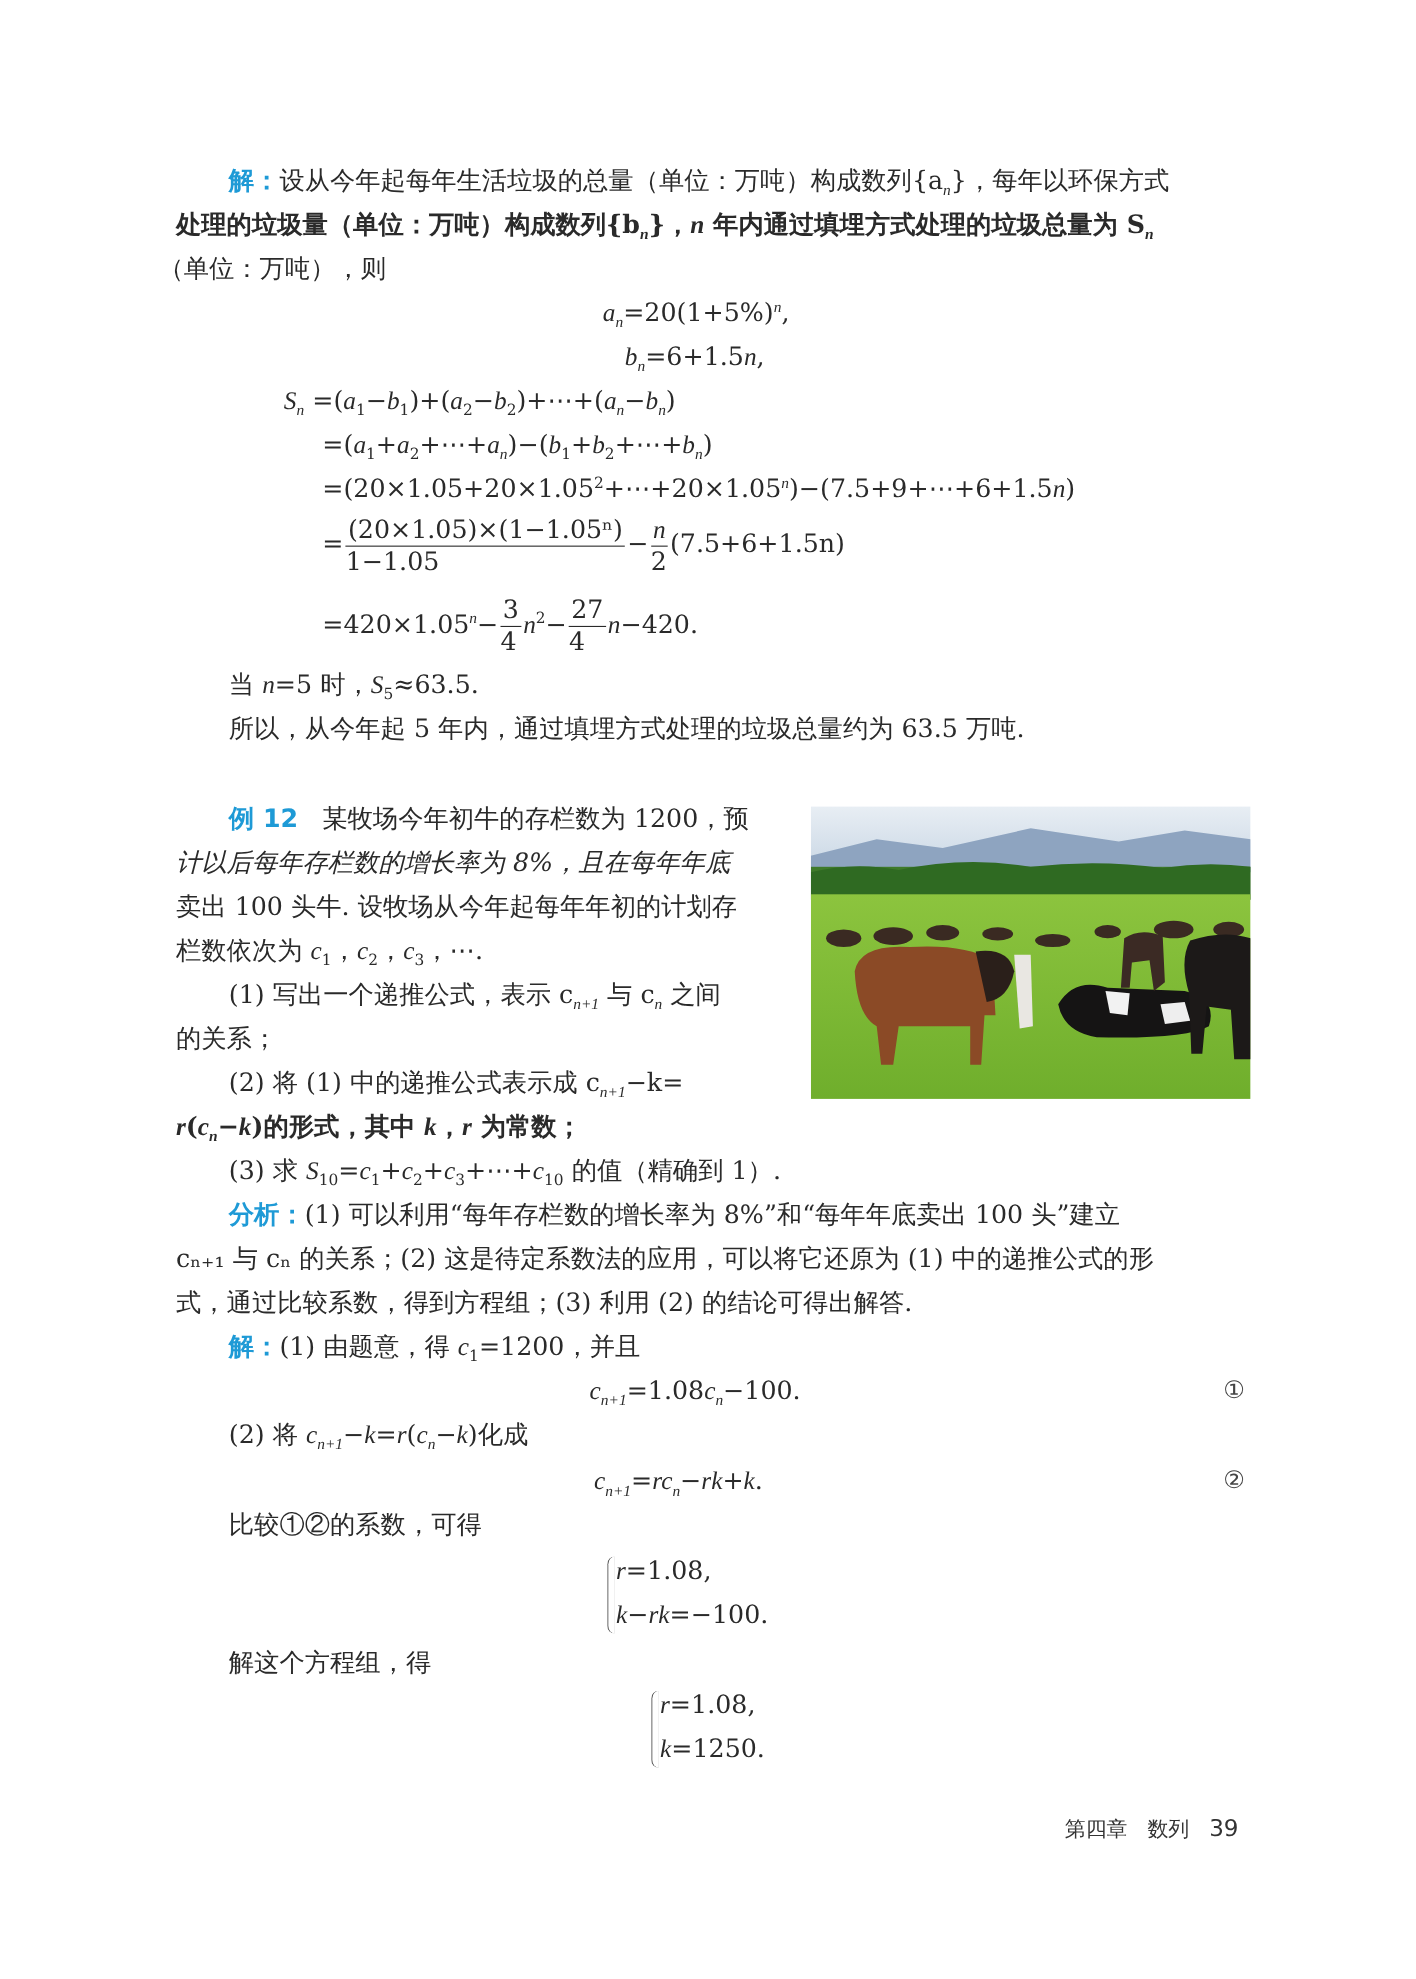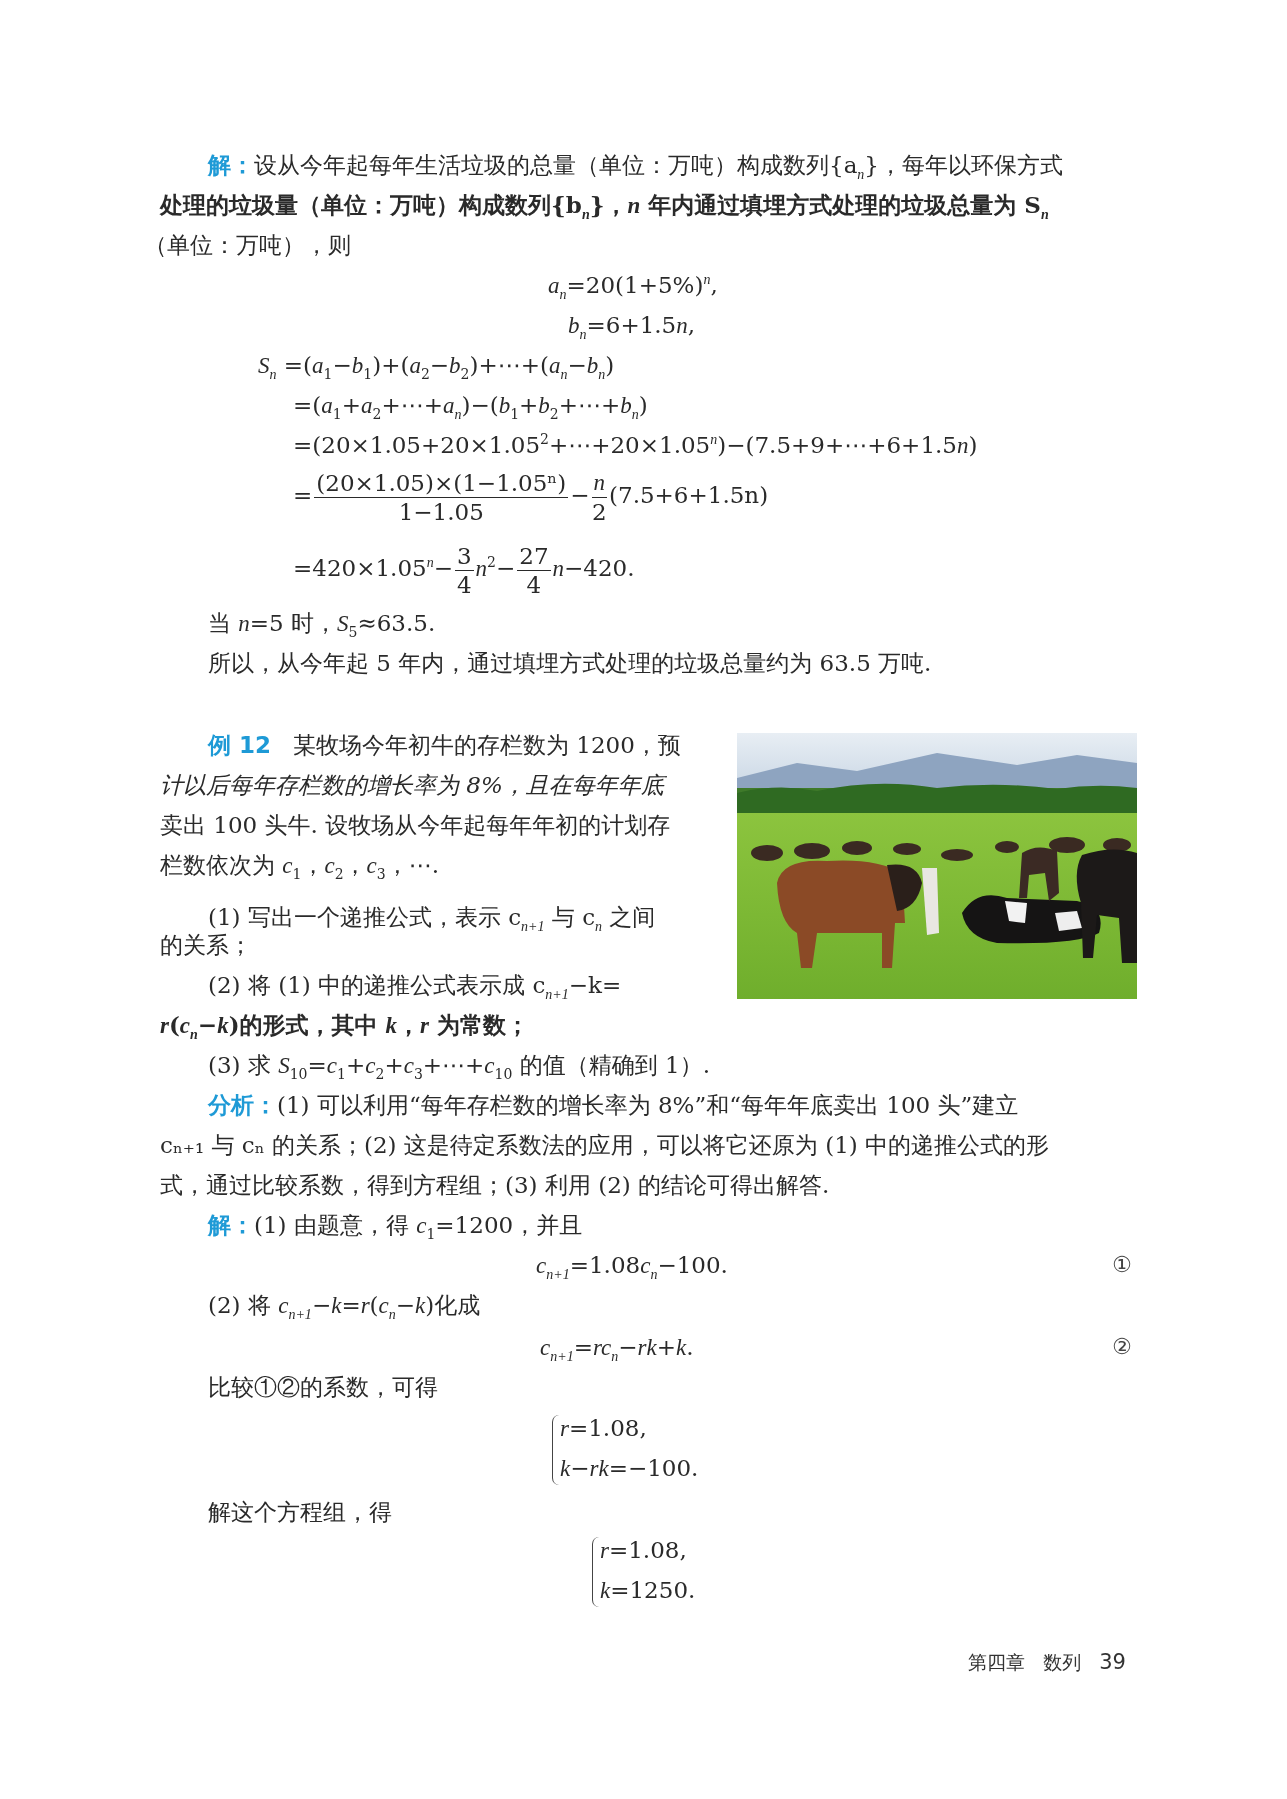--- a/index.html
+++ b/index.html
@@ -2,21 +2,21 @@
 <html><head>
 <meta charset="utf-8">
 <style>
   html,body{margin:0;padding:0;background:#fff;}
   body{width:1287px;height:1799px;position:relative;overflow:hidden;
        font-family:"DejaVu Serif","Liberation Serif",serif;color:#2a2a2a;}
   .ln{position:absolute;font-size:23px;line-height:30px;white-space:nowrap;}
   .blue{color:#1e9ad6;font-family:"DejaVu Sans","Liberation Sans",sans-serif;font-weight:bold;}
   .m{font-family:"Liberation Serif","DejaVu Serif",serif;font-style:italic;}
   sub,sup{font-size:14px;line-height:0;}
-  .frac{display:inline-block;vertical-align:middle;text-align:center;margin:0 2px;}
+  .frac{display:inline-block;vertical-align:middle;margin:0 2px;}
   .frac .num{display:block;border-bottom:1.5px solid #2a2a2a;padding:0 2px;line-height:28px;}
   .frac .den{display:block;line-height:28px;}
   .brace{display:inline-block;position:absolute;border-left:1.5px solid #444;border-radius:10px 0 0 10px;}
   .photo{position:absolute;left:737px;top:733px;width:400px;height:266px;overflow:hidden;}
   .footer{position:absolute;font-family:"DejaVu Sans","Liberation Sans",sans-serif;font-size:19px;color:#333;}
   .circ{position:absolute;font-size:22px;color:#444;font-family:"DejaVu Sans",sans-serif;}
 </style>
 </head>
 <body>
 
@@ -56,21 +56,21 @@
 <div class="ln" style="left:208px;top:648px;">所以，从今年起 5 年内，通过填埋方式处理的垃圾总量约为 63.5 万吨.</div>
 
 <div class="ln" style="left:208px;top:730px;">
   <span class="blue">例 12</span>&nbsp;&nbsp;&nbsp;<span>某牧场今年初牛的存栏数为 1200，预</span>
 </div>
 <div class="ln" style="left:160px;top:770px;font-style:italic;">计以后每年存栏数的增长率为 8%，且在每年年底</div>
 <div class="ln" style="left:160px;top:810px;">卖出 100 头牛. 设牧场从今年起每年年初的计划存</div>
 <div class="ln" style="left:160px;top:850px;">
   栏数依次为 <span class="m">c</span><sub>1</sub>，<span class="m">c</span><sub>2</sub>，<span class="m">c</span><sub>3</sub>，⋯.
 </div>
-<div class="ln" style="left:208px;top:890px;margin-top:12px;">
+<div class="ln" style="left:208px;top:890px;">
   <span>(1) 写出一个递推公式，表示 c</span><sub class="m">n+1</sub><span> 与 c</span><sub class="m">n</sub><span> 之间</span>
 </div>
 <div class="ln" style="left:160px;top:930px;">的关系；</div>
 <div class="ln" style="left:208px;top:970px;">
   <span>(2) 将 (1) 中的递推公式表示成 c</span><sub class="m">n+1</sub><span>−k=</span>
 </div>
 <div class="ln" style="left:160px;top:1010px;font-weight:bold;">
   <span class="m">r</span>(<span class="m">c</span><sub class="m">n</sub>−<span class="m">k</span>)的形式，其中 <span class="m">k</span>，<span class="m">r</span> 为常数；
 </div>
 <div class="ln" style="left:208px;top:1050px;">

